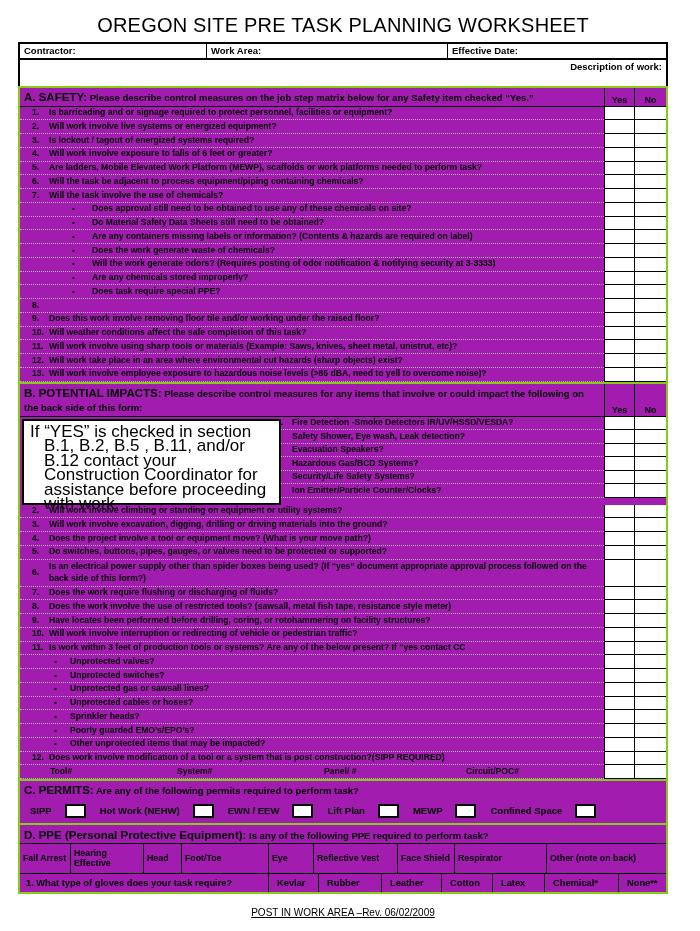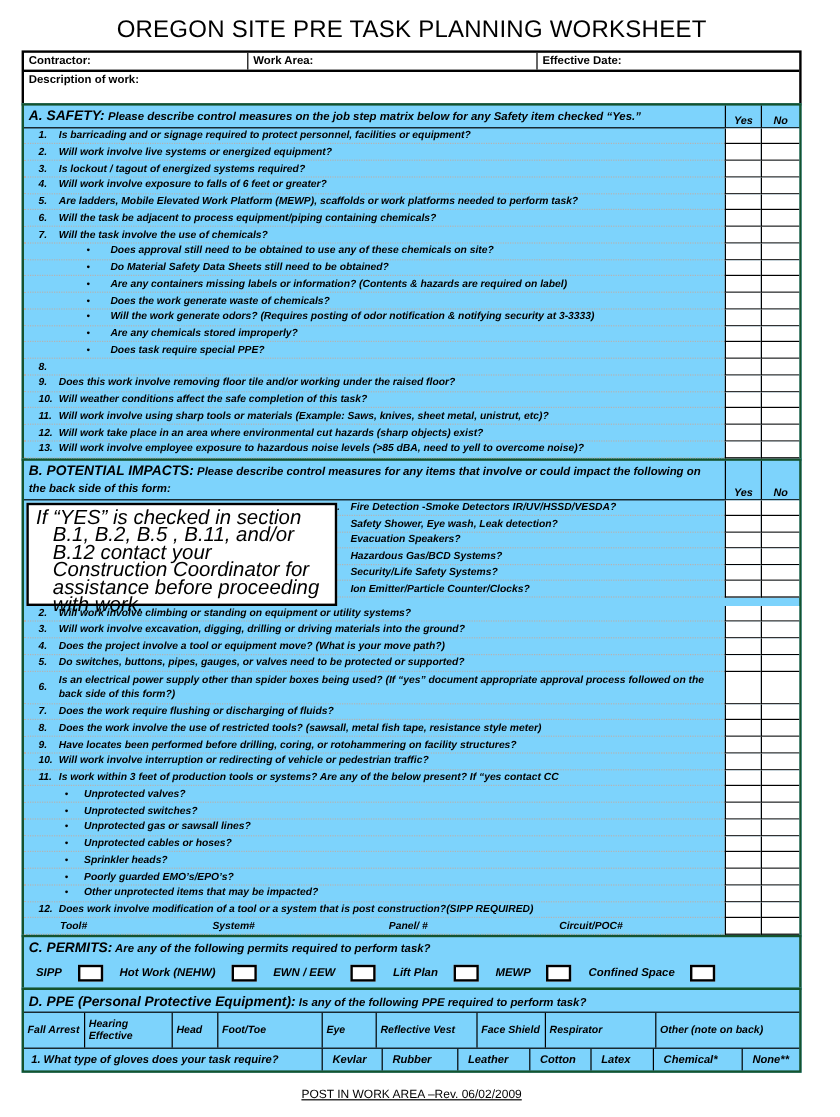--- a/index.html
+++ b/index.html
@@ -8,24 +8,24 @@
   .content{position:absolute;left:18px;top:12px;width:650px;}
   .title{text-align:center;font-size:20px;font-weight:400;letter-spacing:0.2px;margin:2px 0 5px 0;}
 
   
   .top-table{border:2px solid #000;box-sizing:border-box;}
   .tt-row1{display:flex;border-bottom:2px solid #000;height:14px;}
   .tt-cell{box-sizing:border-box;padding:1px 4px;font-size:9.5px;font-weight:bold;overflow:hidden;}
   .tt-c1{width:186px;}
   .tt-c2{width:241px;border-left:1.5px solid #000;}
   .tt-c3{flex:1;border-left:1.5px solid #000;}
-  .tt-desc{height:26px;padding:1px 4px;font-size:9.5px;font-weight:bold;box-sizing:border-box;}
+  .tt-desc{height:26px;padding:1px 4px;font-size:9.5px;font-weight:bold;box-sizing:border-box;text-align:right;}
 
   
-  .section{border:2px solid #14532d;border-top-width:2px;box-sizing:border-box;margin-top:-2px;background:#7dd3fc;font-style:italic;}
+  .section{border:2px solid #84cc16;border-top-width:2px;box-sizing:border-box;margin-top:-2px;background:#a21caf;}
   .sec-header{display:flex;align-items:stretch;border-bottom:1px solid #000;}
   .sec-htext{flex:1;padding:2px 4px 1px 4px;line-height:12.5px;}
   .sec-letter{font-size:11.5px;font-weight:bold;}
   .sec-rest{font-size:9.5px;font-weight:bold;}
   .yn-head{width:30px;border-left:1px solid #000;display:flex;align-items:flex-end;justify-content:center;font-size:9px;font-weight:bold;padding-bottom:1px;box-sizing:border-box;}
   .yn-head.last{width:32px;}
 
   
   .q-row{display:flex;align-items:stretch;min-height:13.75px;}
   .q-row.tall{min-height:27px;}

